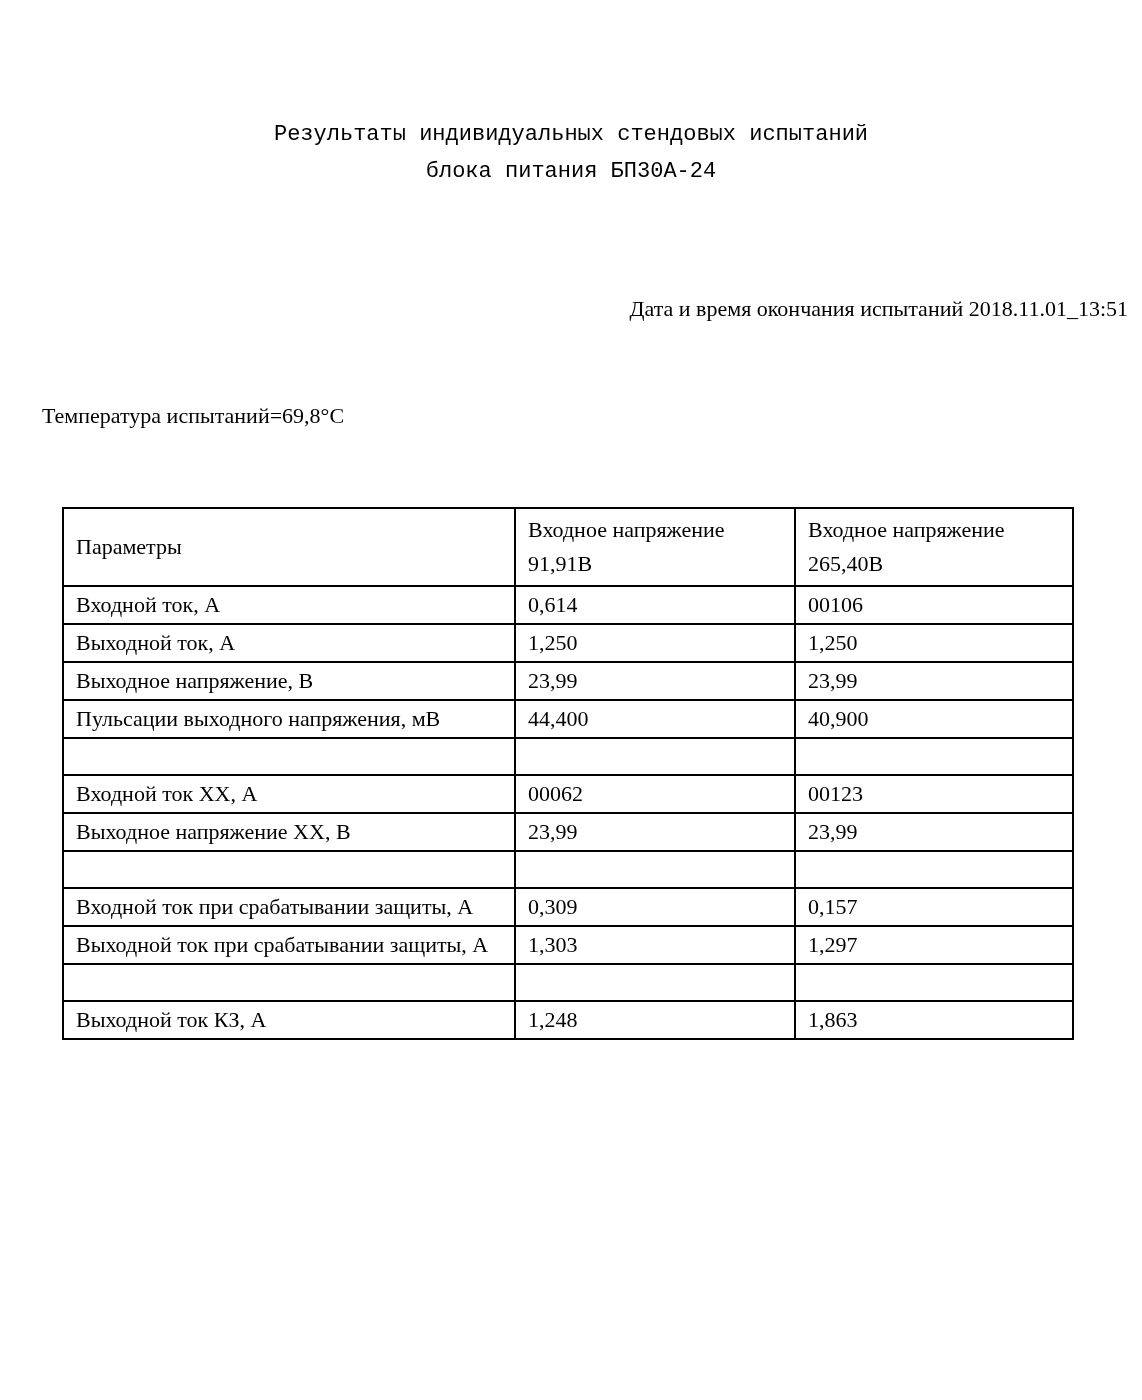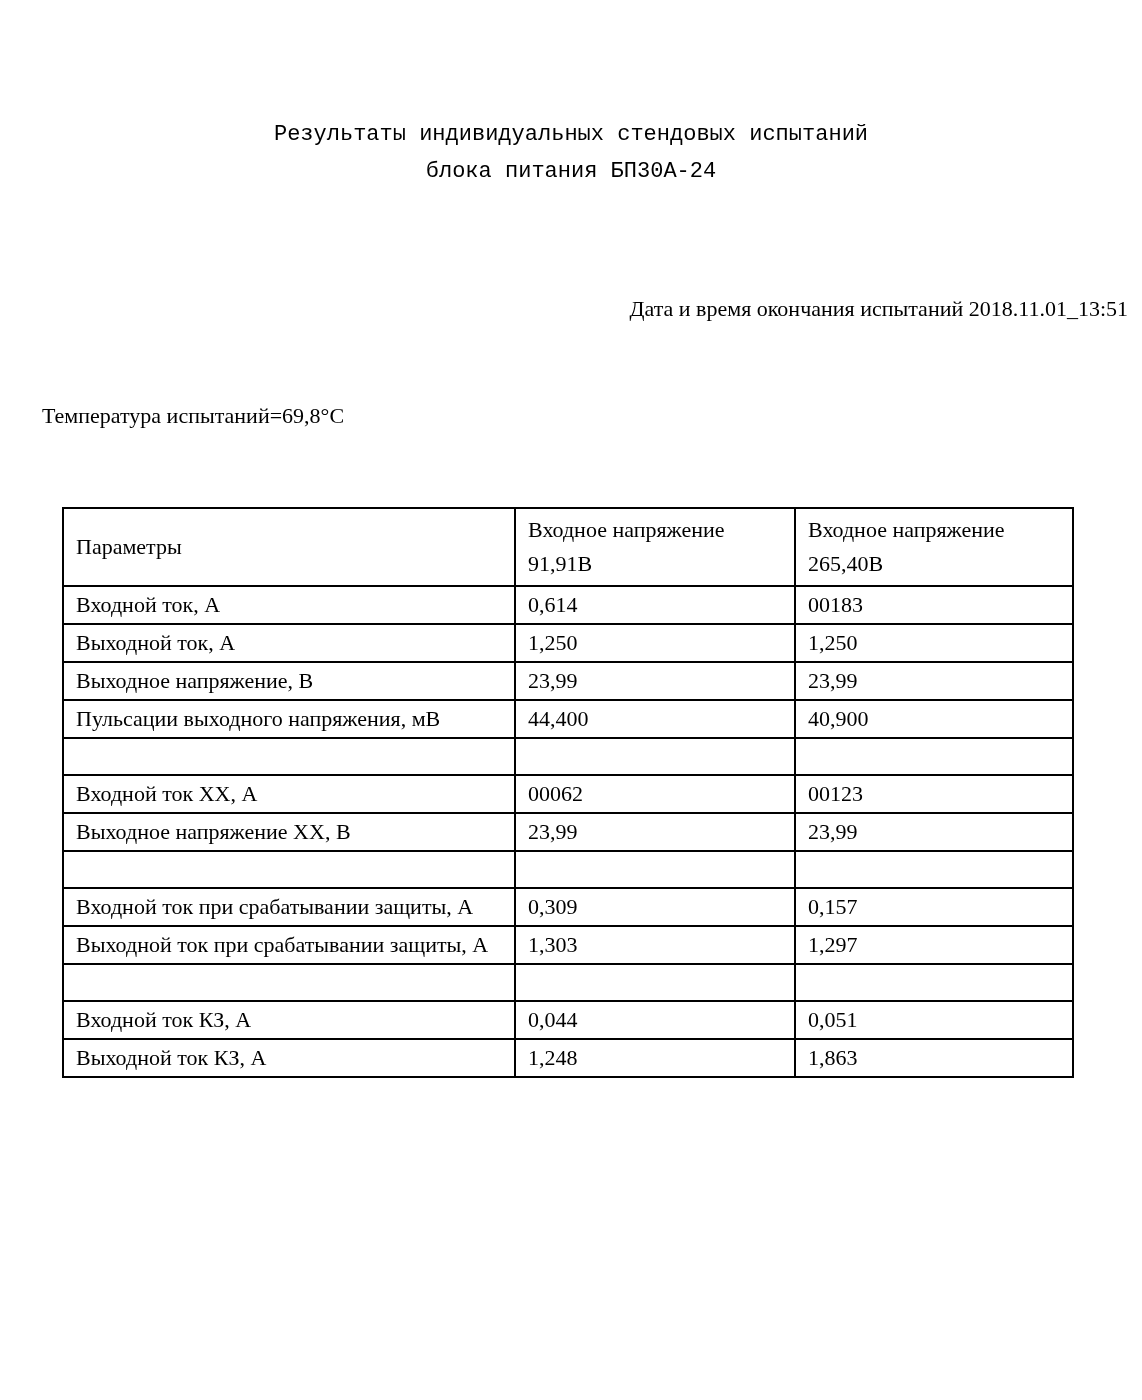--- a/index.html
+++ b/index.html
@@ -91,21 +91,21 @@
         <td>
           <div>Входное напряжение</div>
           <div>265,40В</div>
         </td>
       </tr>
     </thead>
     <tbody>
         <tr>
           <td>Входной ток, А</td>
           <td>0,614</td>
-          <td>00183</td>
+          <td>00106</td>
         </tr>
         <tr>
           <td>Выходной ток, А</td>
           <td>1,250</td>
           <td>1,250</td>
         </tr>
         <tr>
           <td>Выходное напряжение, В</td>
           <td>23,99</td>
           <td>23,99</td>
@@ -144,25 +144,20 @@
           <td>Выходной ток при срабатывании защиты, А</td>
           <td>1,303</td>
           <td>1,297</td>
         </tr>
         <tr class="empty">
           <td></td>
           <td></td>
           <td></td>
         </tr>
         <tr>
-          <td>Входной ток КЗ, А</td>
-          <td>0,044</td>
-          <td>0,051</td>
-        </tr>
-        <tr>
           <td>Выходной ток КЗ, А</td>
           <td>1,248</td>
           <td>1,863</td>
         </tr>
       </tbody>
   </table>
 
 </div>
 
 </body></html>

